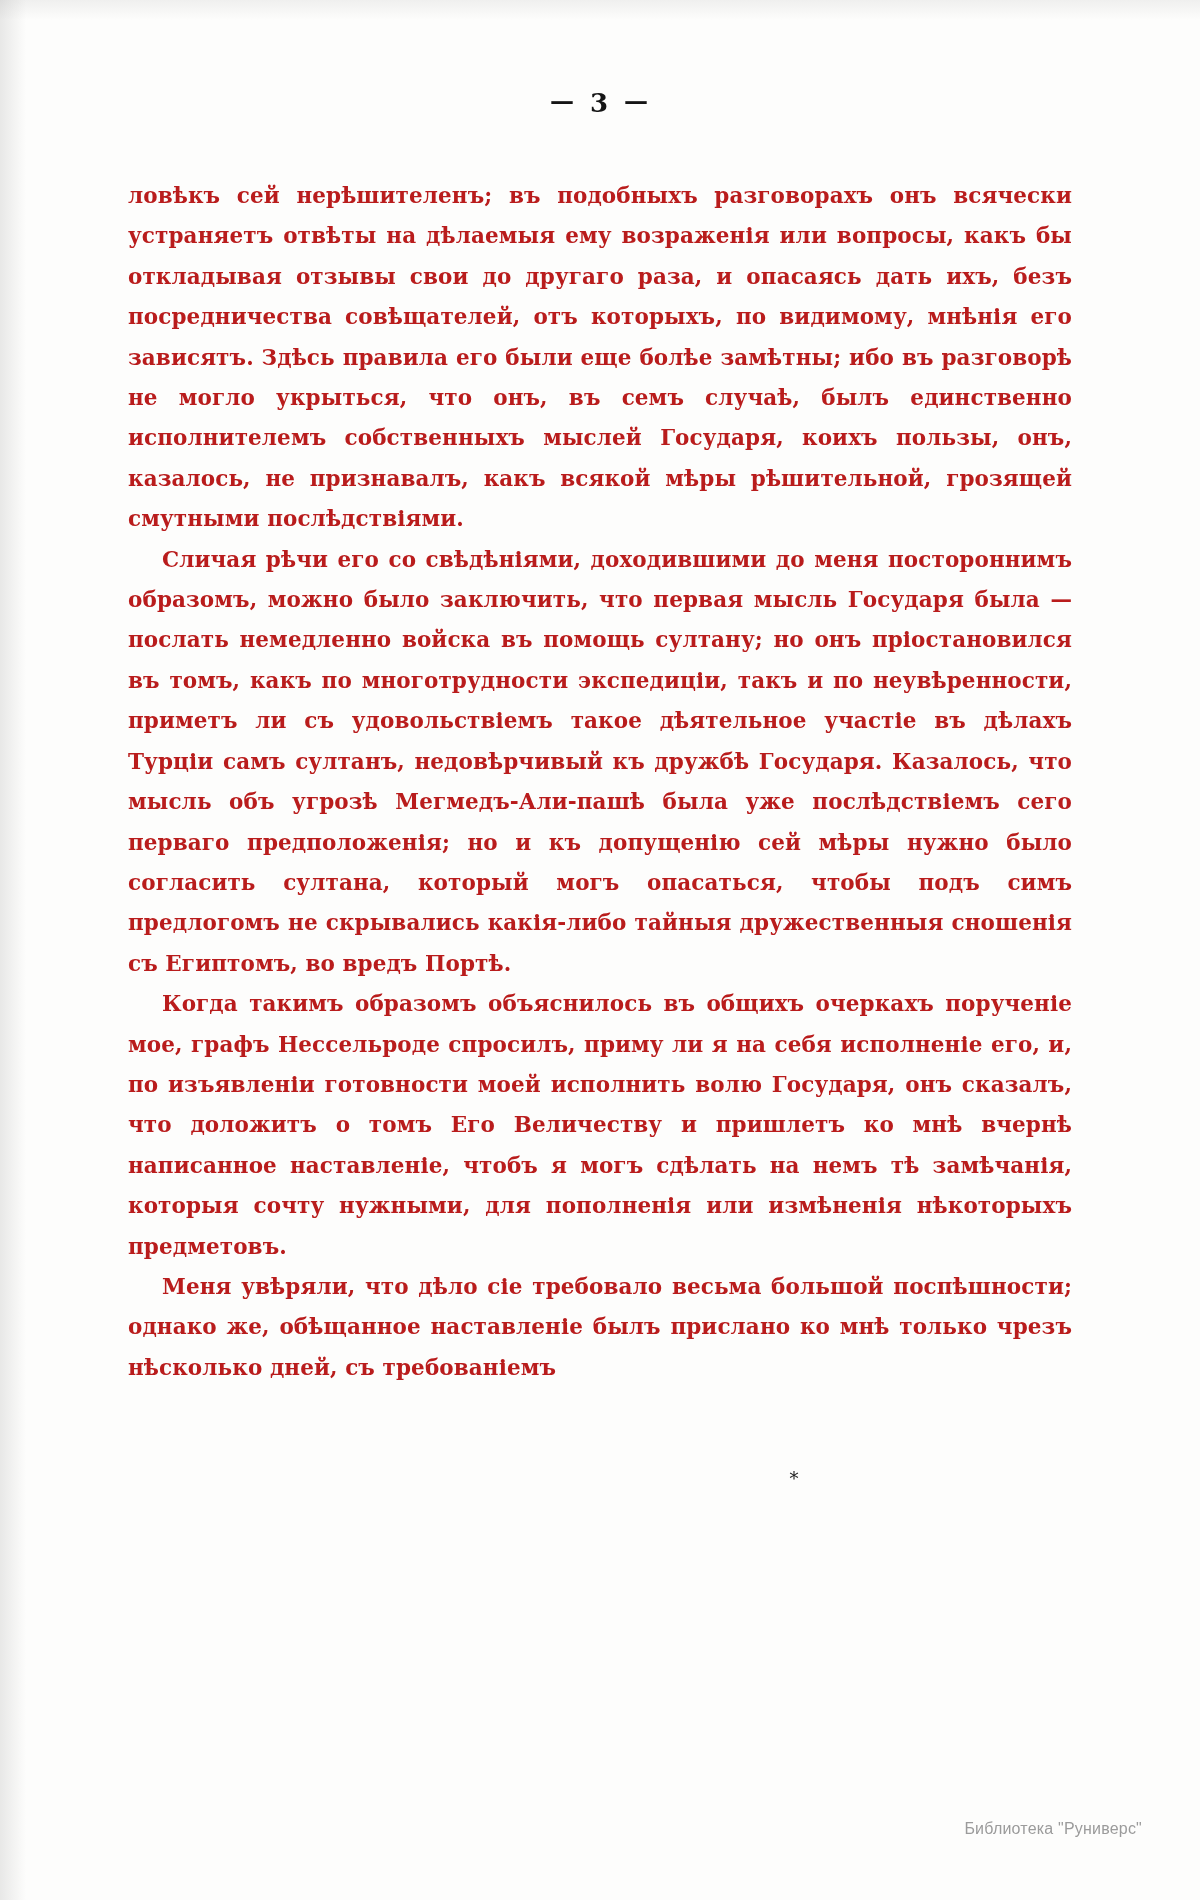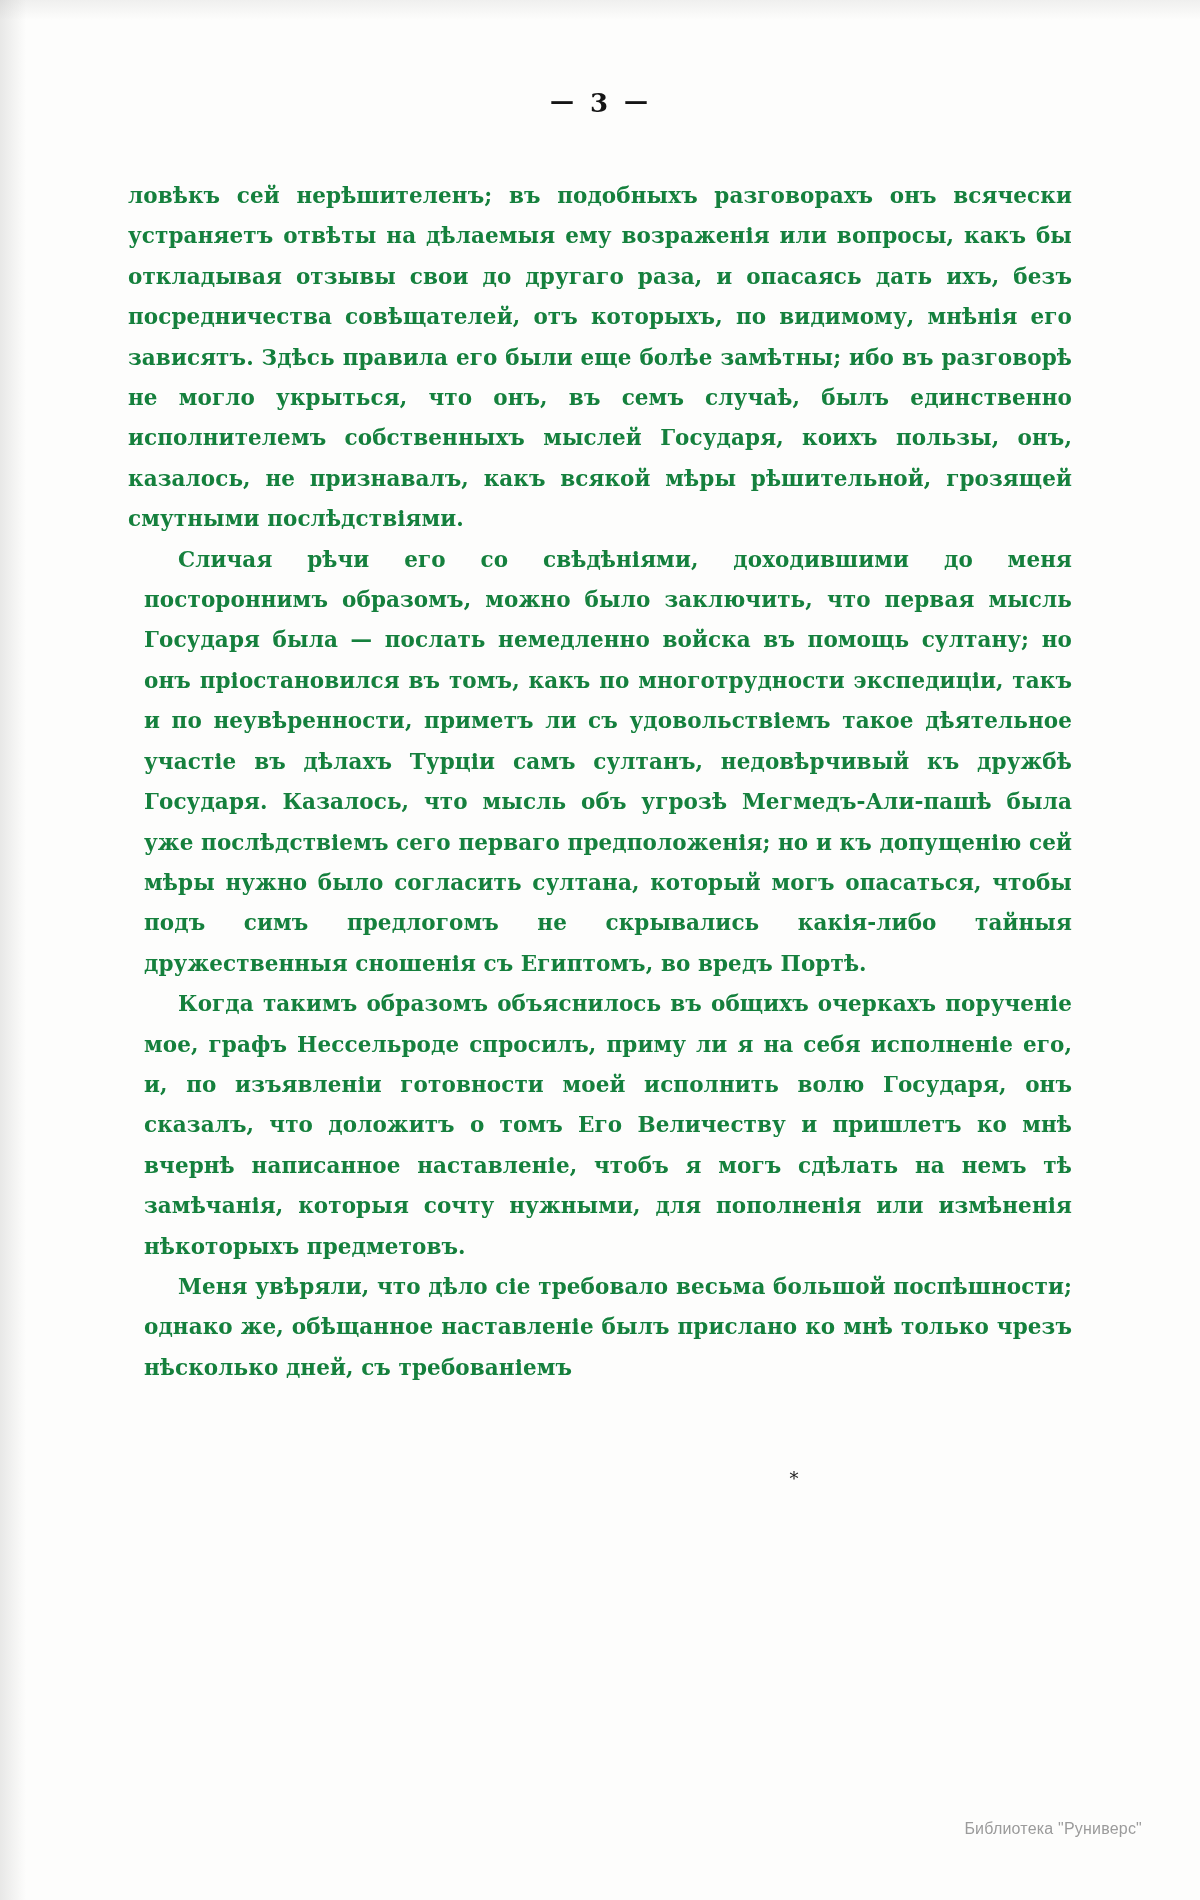--- a/index.html
+++ b/index.html
@@ -46,29 +46,28 @@
     top: 176px;
     left: 128px;
     width: 944px;
   }
   p.para {
     margin: 0;
     font-family: "DejaVu Serif", serif;
     font-weight: bold;
     font-size: 21.5px;
     line-height: 40.4px;
-    color: #15803d;
+    color: #b91c1c;
     text-align: justify;
     text-justify: inter-word;
     letter-spacing: 0.1px;
     -webkit-font-smoothing: none;
   }
   p.para + p.para {
     margin-top: 0px;
-    margin-left: 16px;
   }
   p.para.indent {
     text-indent: 34px;
   }
   p.para.last-line-natural {
     text-align: justify;
   }
   .asterisk {
     position: absolute;
     top: 1468px;

